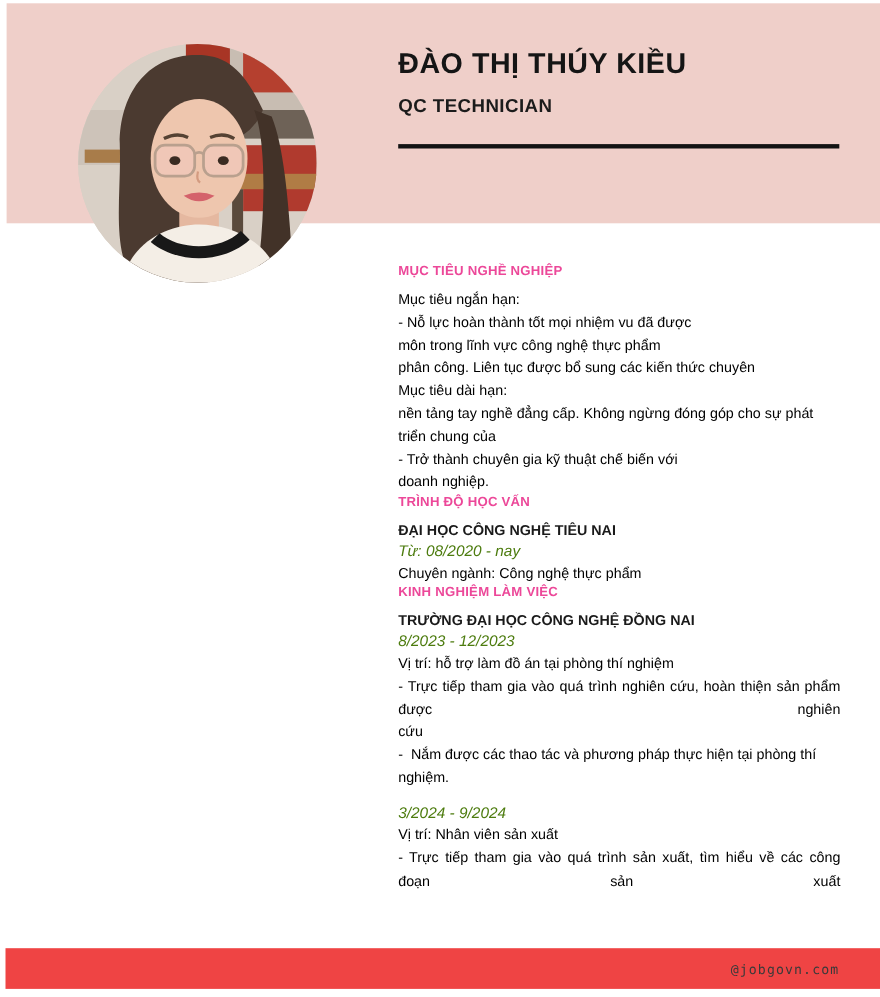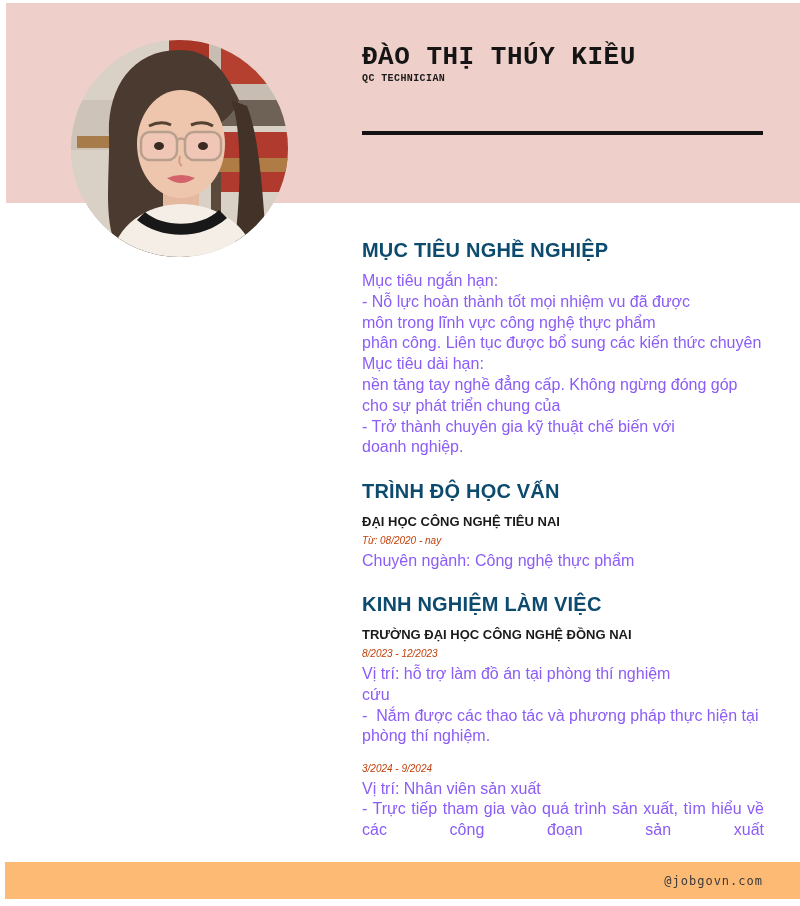--- a/index.html
+++ b/index.html
@@ -22,83 +22,84 @@
   .photo-wrap {
     position: absolute;
     left: 71px; top: 40px;
     width: 217px; height: 217px;
     border-radius: 50%;
     overflow: hidden;
     background: #d8cfc6;
   }
   .photo-wrap svg { display: block; width: 100%; height: 100%; }
 
-  .name-block { position: absolute; left: 362px; top: 41px; width: 401px; font-family: Liberation Mono, monospace; }
+  .name-block { position: absolute; left: 362px; top: 41px; width: 401px; }
   .person-name {
     font-size: 26px;
     font-weight: bold;
     color: #151515;
     letter-spacing: 0.5px;
     line-height: 32px;
   }
   .person-title {
-    font-size: 10px;
+    margin-top: 14px;
+    font-size: 17px;
     font-weight: bold;
     color: #1b1b1b;
     letter-spacing: 0.4px;
   }
   .header-divider {
     position: absolute;
     left: 362px; top: 131px;
     width: 401px; height: 4px;
     background: #131313;
   }
 
   
   .main-col {
     position: absolute;
     left: 362px; top: 239px;
     width: 402px;
   }
-  .section + .section { margin-top: 22px; }
+  .section + .section { }
   .section-heading {
-    font-size: 20px;
-    font-weight: bold;
-    color: #0c4a6e;
+    font-size: 12px;
+    font-weight: bold;
+    color: #ec4899;
     letter-spacing: 0.2px;
     margin-bottom: 9px;
   }
   .body-line {
-    font-size: 16px;
+    font-size: 13px;
     line-height: 20.8px;
-    color: #8b5cf6;
+    color: #000000;
     white-space: pre-wrap;
   }
   .body-line.stretch { text-align: justify; text-align-last: justify; }
   .sub-heading {
     font-size: 13px;
     font-weight: bold;
     color: #1a1a1a;
     line-height: 19px;
     margin-top: 2px;
   }
   .period {
-    font-size: 10px;
+    font-size: 14px;
     font-style: italic;
-    color: #c2410c;
+    color: #4d7c0f;
     line-height: 19.5px;
   }
   .job + .job { margin-top: 12px; }
 
   
   .footer-band {
     position: absolute;
     left: 5px; right: 0; bottom: 7px;
     height: 37px;
-    background: #fdba74;
+    background: #ef4444;
     display: flex;
     align-items: center;
     justify-content: flex-end;
     padding-right: 37px;
   }
   .footer-handle {
     font-family: "DejaVu Sans Mono", "Liberation Mono", monospace;
     font-size: 12px;
     letter-spacing: 1px;
     color: #3a3a3a;
@@ -175,20 +176,21 @@
     <div class="body-line">Chuyên ngành: Công nghệ thực phẩm</div>
   </div>
 
   <div class="section">
     <div class="section-heading">KINH NGHIỆM LÀM VIỆC</div>
 
     <div class="job">
       <div class="sub-heading">TRƯỜNG ĐẠI HỌC CÔNG NGHỆ ĐỒNG NAI</div>
       <div class="period">8/2023 - 12/2023</div>
       <div class="body-line">Vị trí: hỗ trợ làm đồ án tại phòng thí nghiệm</div>
+      <div class="body-line stretch">- Trực tiếp tham gia vào quá trình nghiên cứu, hoàn thiện sản phẩm được nghiên</div>
       <div class="body-line">cứu</div>
       <div class="body-line">-  Nắm được các thao tác và phương pháp thực hiện tại phòng thí nghiệm.</div>
     </div>
 
     <div class="job">
       <div class="period">3/2024 - 9/2024</div>
       <div class="body-line">Vị trí: Nhân viên sản xuất</div>
       <div class="body-line stretch">- Trực tiếp tham gia vào quá trình sản xuất, tìm hiểu về các công đoạn sản xuất</div>
 
     </div>

